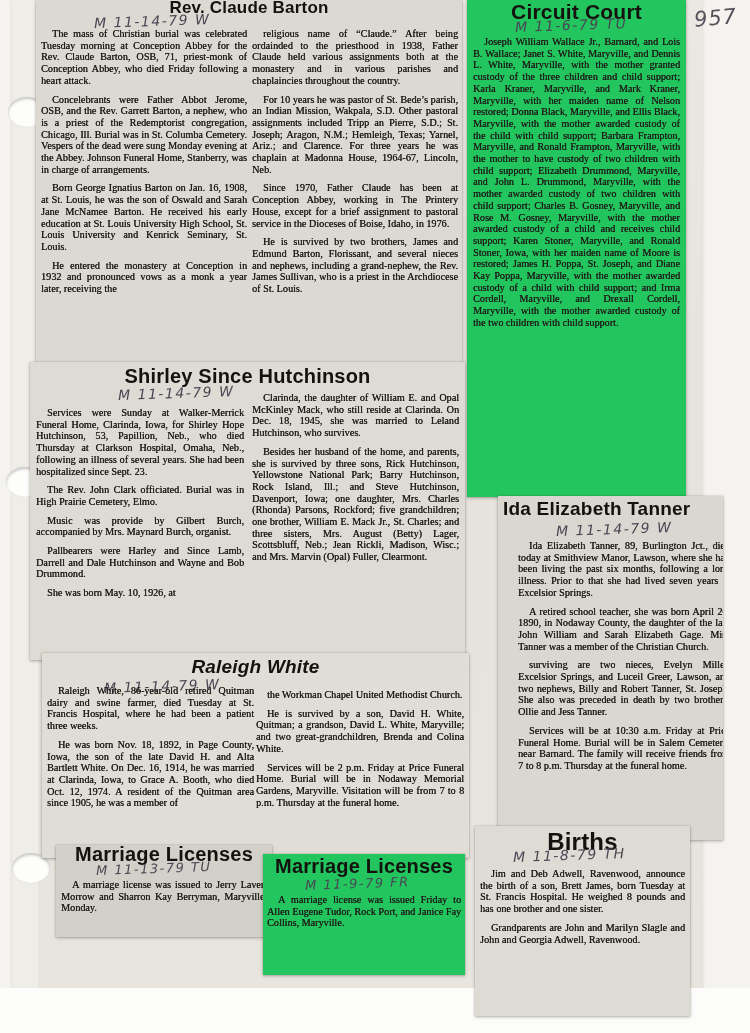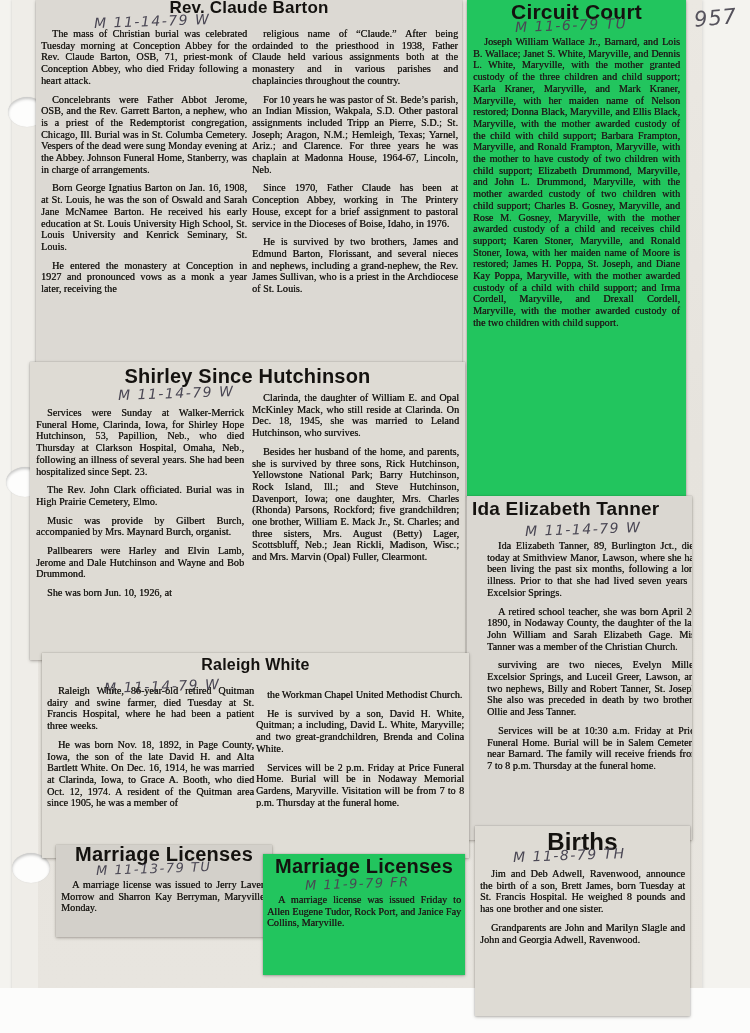--- a/index.html
+++ b/index.html
@@ -26,21 +26,21 @@
     background:#fdfdfc;
     box-shadow:inset 0 2px 3px rgba(0,0,0,.22), 0 0 1px rgba(0,0,0,.12);
   }
   .clip {
     position:absolute; overflow:hidden;
     box-shadow:0 1px 3px rgba(45,40,32,.35), 0 0 1px rgba(0,0,0,.25);
   }
   .tone-a { background:#dcd9d3; }
   .tone-b { background:#22c55e; }
   .tone-c { background:#dedbd4; }
-  .tone-d { background:#dad7d1; }
+  .tone-d { background:#dad7d1;margin-left:31px; }
   .tone-e { background:#e0ddd6; }
   .tone-f { background:#d3d0ca; }
   .headline {
     position:absolute; left:0; right:0; margin:0;
     font-family:"Liberation Sans", sans-serif; font-weight:bold;
     color:#14120f; text-align:center; letter-spacing:.2px;
   }
   .news { position:absolute; font-size:10.2px; line-height:11.7px;
     text-align:justify; color:#1f1d19; text-shadow:.25px 0 0 currentColor; }
   .news p { margin:0 0 7px; text-indent:11px; }
@@ -76,21 +76,21 @@
   #hutch-col2 { left:222px; top:30px; width:207px; }
 
   
   #clip-tanner { left:467px; top:496px; width:225px; height:344px; }
   #clip-tanner .headline { top:2px; font-size:19px; text-align:left; padding-left:5px; }
   #clip-tanner .hand { left:58px; top:25px; }
   #tanner-body { left:20px; top:44px; width:212px; }
 
   
   #clip-white { left:42px; top:653px; width:427px; height:205px; }
-  #clip-white .headline { top:3px; font-size:16px; }
+  #clip-white .headline { top:3px; font-size:19px;font-style:italic; }
   #clip-white .hand { left:62px; top:25px; }
   #white-col1 { left:5px; top:32px; width:207px; }
   #white-col2 { left:214px; top:36px; width:208px; }
 
   
   #clip-ml-left { left:56px; top:845px; width:216px; height:92px; }
   #clip-ml-left .headline { top:-2px; font-size:20px; }
   #clip-ml-left .hand { left:40px; top:16px; font-size:13px; }
   #ml-left-body { left:5px; top:34px; width:206px; }
 
@@ -120,21 +120,21 @@
 
   <div class="page-number">957</div>
 
   <section class="clip tone-a" id="clip-barton">
     <h2 class="headline">Rev. Claude Barton</h2>
     <div class="hand">M 11-14-79 W</div>
     <div class="news" id="barton-col1">
         <p>The mass of Christian burial was celebrated Tuesday morning at Conception Abbey for the Rev. Claude Barton, OSB, 71, priest-monk of Conception Abbey, who died Friday following a heart attack.</p>
         <p>Concelebrants were Father Abbot Jerome, OSB, and the Rev. Garrett Barton, a nephew, who is a priest of the Redemptorist congregation, Chicago, Ill. Burial was in St. Columba Cemetery. Vespers of the dead were sung Monday evening at the Abbey. Johnson Funeral Home, Stanberry, was in charge of arrangements.</p>
         <p>Born George Ignatius Barton on Jan. 16, 1908, at St. Louis, he was the son of Oswald and Sarah Jane McNamee Barton. He received his early education at St. Louis University High School, St. Louis University and Kenrick Seminary, St. Louis.</p>
-        <p>He entered the monastery at Conception in 1927 and pronounced vows as a monk a year later, receiving the</p>
+        <p>He entered the monastery at Conception in 1932 and pronounced vows as a monk a year later, receiving the</p>
       </div>
     <div class="news" id="barton-col2">
         <p>religious name of “Claude.” After being ordainded to the priesthood in 1938, Father Claude held various assignments both at the monastery and in various parishes and chaplaincies throughout the country.</p>
         <p>For 10 years he was pastor of St. Bede’s parish, an Indian Mission, Wakpala, S.D. Other pastoral assignments included Tripp an Pierre, S.D.; St. Joseph; Aragon, N.M.; Hemleigh, Texas; Yarnel, Ariz.; and Clarence. For three years he was chaplain at Madonna House, 1964-67, Lincoln, Neb.</p>
         <p>Since 1970, Father Claude has been at Conception Abbey, working in The Printery House, except for a brief assignment to pastoral service in the Dioceses of Boise, Idaho, in 1976.</p>
         <p>He is survived by two brothers, James and Edmund Barton, Florissant, and several nieces and nephews, including a grand-nephew, the Rev. James Sullivan, who is a priest in the Archdiocese of St. Louis.</p>
       </div>
   </section>
 
   <section class="clip tone-b" id="clip-circuit">
@@ -145,22 +145,22 @@
       </div>
   </section>
 
   <section class="clip tone-c" id="clip-hutchinson">
     <h2 class="headline">Shirley Since Hutchinson</h2>
     <div class="hand">M 11-14-79 W</div>
     <div class="news" id="hutch-col1">
         <p>Services were Sunday at Walker-Merrick Funeral Home, Clarinda, Iowa, for Shirley Hope Hutchinson, 53, Papillion, Neb., who died Thursday at Clarkson Hospital, Omaha, Neb., following an illness of several years. She had been hospitalized since Sept. 23.</p>
         <p>The Rev. John Clark officiated. Burial was in High Prairie Cemetery, Elmo.</p>
         <p>Music was provide by Gilbert Burch, accompanied by Mrs. Maynard Burch, organist.</p>
-        <p>Pallbearers were Harley and Elvin Lamb, Jerome and Dale Hutchinson and Wayne and Bob Drummond.</p>
-        <p>She was born Jun. 10, 1926, at</p>
+        <p>Pallbearers were Harley and Since Lamb, Darrell and Dale Hutchinson and Wayne and Bob Drummond.</p>
+        <p>She was born May. 10, 1926, at</p>
       </div>
     <div class="news" id="hutch-col2">
         <p>Clarinda, the daughter of William E. and Opal McKinley Mack, who still reside at Clarinda. On Dec. 18, 1945, she was married to Leland Hutchinson, who survives.</p>
         <p>Besides her husband of the home, and parents, she is survived by three sons, Rick Hutchinson, Yellowstone National Park; Barry Hutchinson, Rock Island, Ill.; and Steve Hutchinson, Davenport, Iowa; one daughter, Mrs. Charles (Rhonda) Parsons, Rockford; five grandchildren; one brother, William E. Mack Jr., St. Charles; and three sisters, Mrs. August (Betty) Lager, Scottsbluff, Neb.; Jean Rickli, Madison, Wisc.; and Mrs. Marvin (Opal) Fuller, Clearmont.</p>
       </div>
   </section>
 
   <section class="clip tone-d" id="clip-tanner">
     <h2 class="headline">Ida Elizabeth Tanner</h2>
     <div class="hand">M 11-14-79 W</div>
@@ -174,21 +174,21 @@
 
   <section class="clip tone-e" id="clip-white">
     <h2 class="headline">Raleigh White</h2>
     <div class="hand">M 11-14-79 W</div>
     <div class="news" id="white-col1">
         <p>Raleigh White, 86-year-old retired Quitman dairy and swine farmer, died Tuesday at St. Francis Hospital, where he had been a patient three weeks.</p>
         <p>He was born Nov. 18, 1892, in Page County, Iowa, the son of the late David H. and Alta Bartlett White. On Dec. 16, 1914, he was married at Clarinda, Iowa, to Grace A. Booth, who died Oct. 12, 1974. A resident of the Quitman area since 1905, he was a member of</p>
       </div>
     <div class="news" id="white-col2">
         <p>the Workman Chapel United Methodist Church.</p>
-        <p>He is survived by a son, David H. White, Quitman; a including, David L. White, Maryville; and two great-grandchildren, Brenda and Colina White.</p>
+        <p>He is survived by a son, David H. White, Quitman; a grandson, David L. White, Maryville; and two great-grandchildren, Brenda and Colina White.</p>
         <p>Services will be 2 p.m. Friday at Price Funeral Home. Burial will be in Nodaway Memorial Gardens, Maryville. Visitation will be from 7 to 8 p.m. Thursday at the funeral home.</p>
       </div>
   </section>
 
   <section class="clip tone-f" id="clip-ml-left">
     <h2 class="headline">Marriage Licenses</h2>
     <div class="hand">M 11-13-79 TU</div>
     <div class="news" id="ml-left-body">
         <p>A marriage license was issued to Jerry Laverl Morrow and Sharron Kay Berryman, Maryville, Monday.</p>
       </div>

